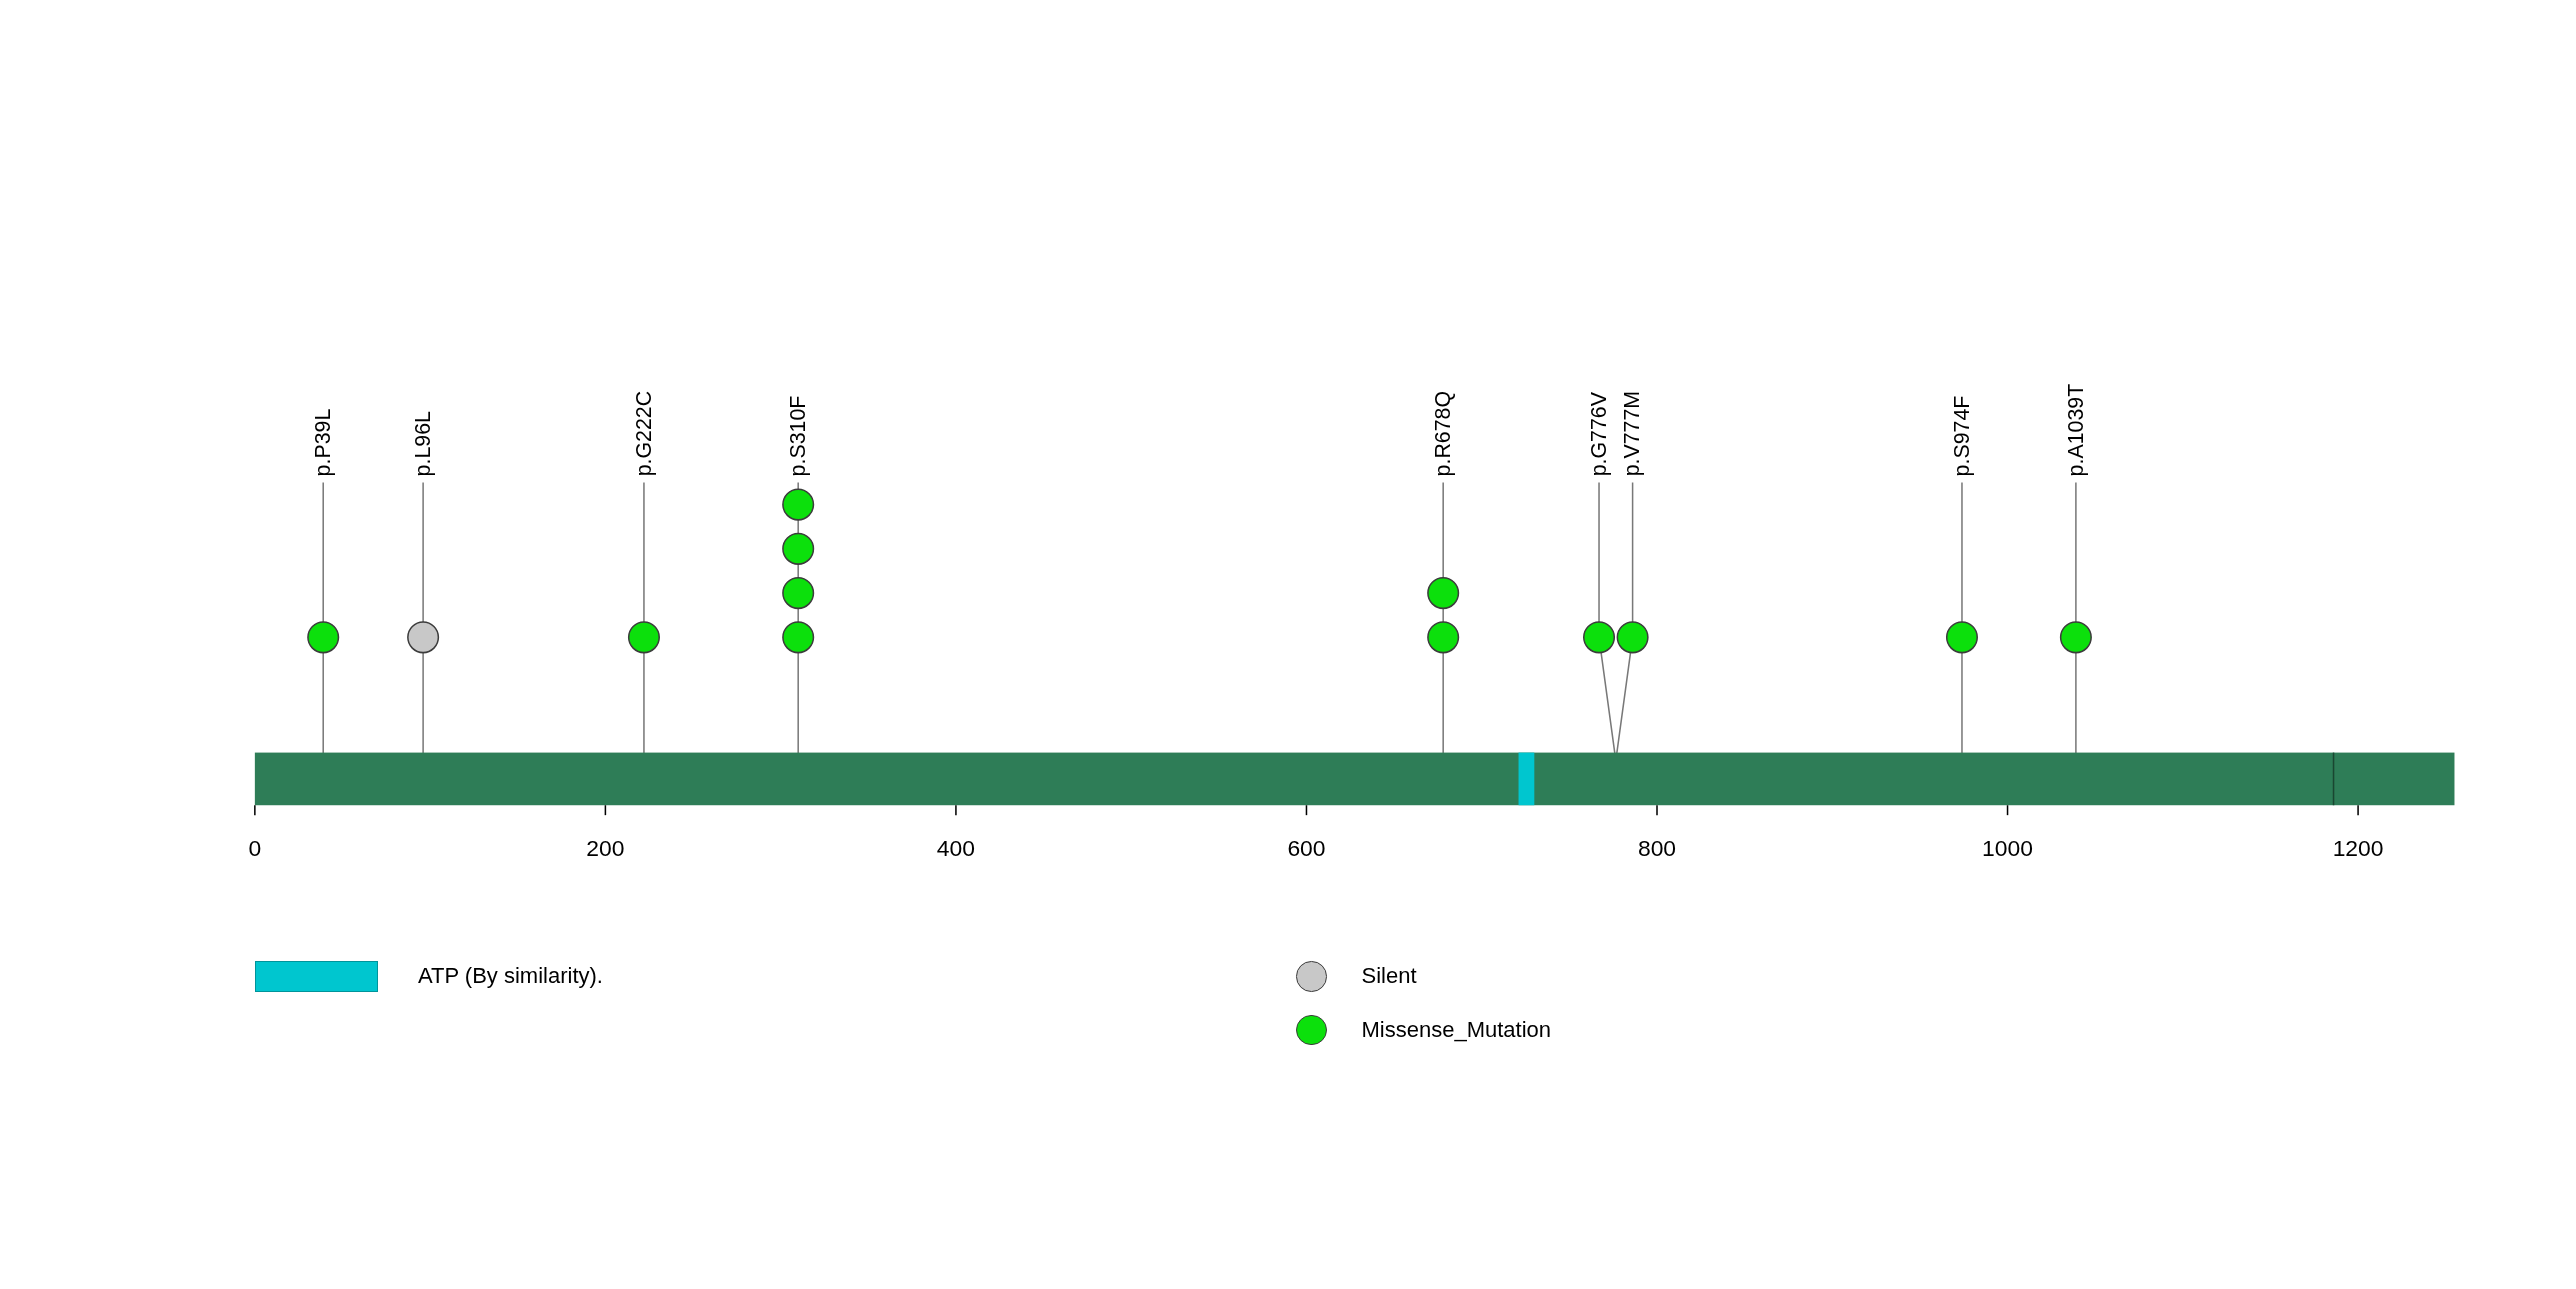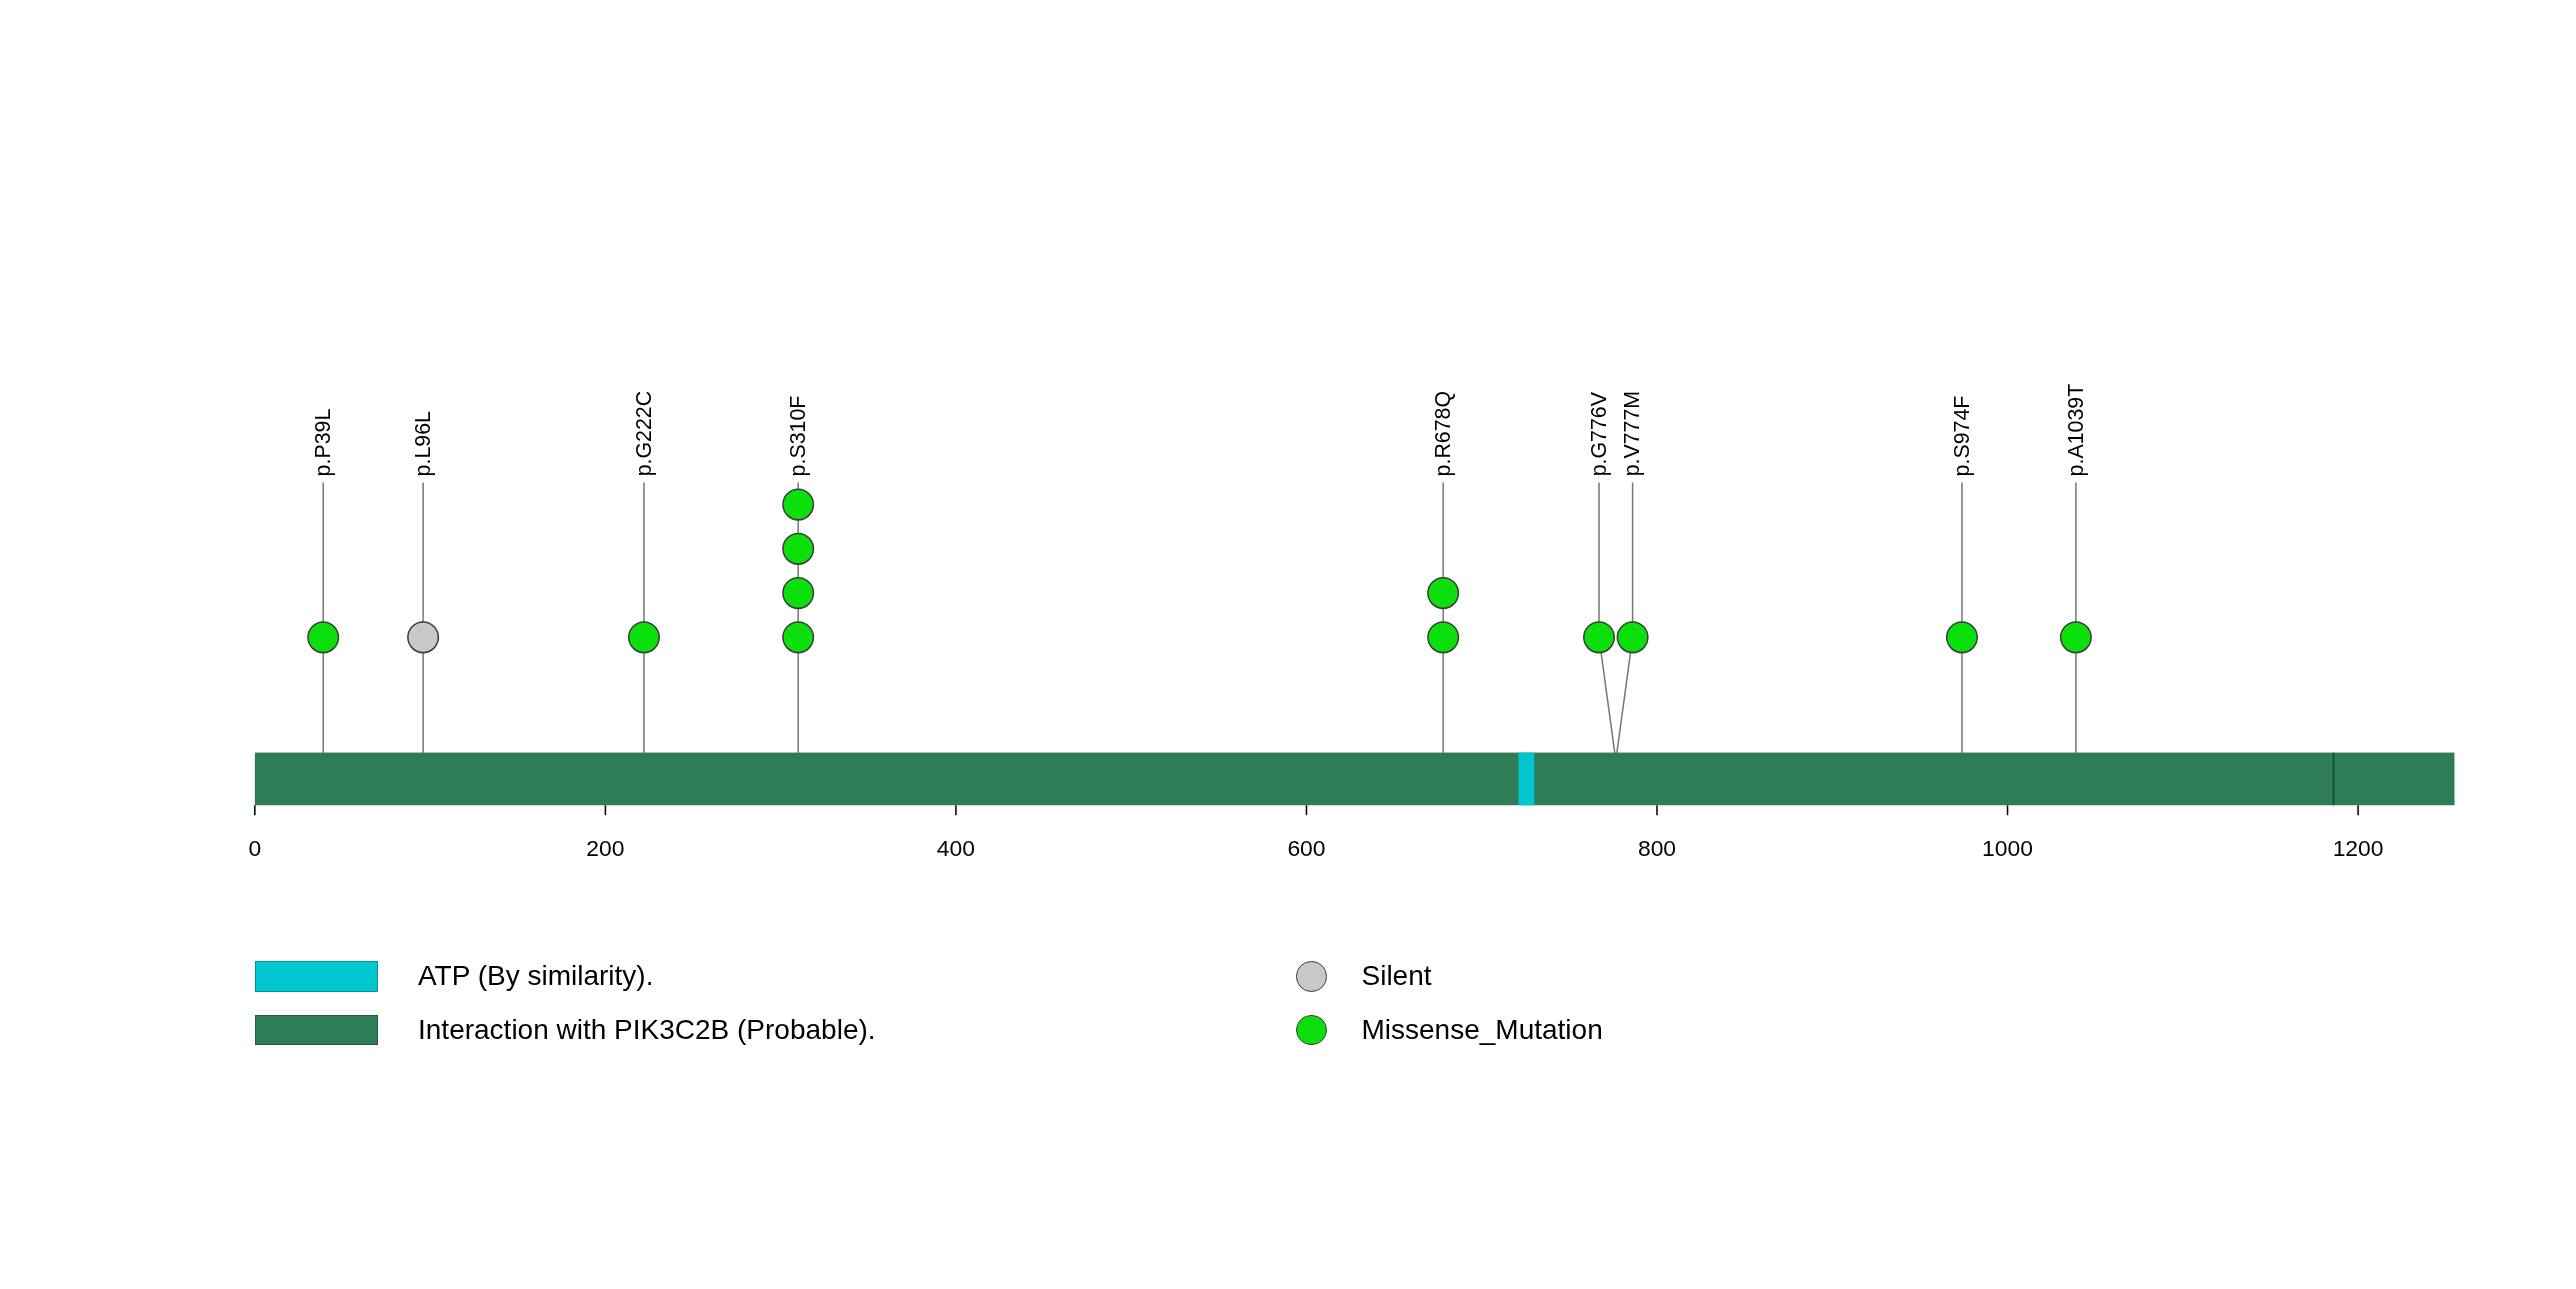--- a/index.html
+++ b/index.html
@@ -5,21 +5,21 @@
   html,body{margin:0;padding:0;background:#ffffff;}
   .stage{position:relative;width:2576px;height:1290px;background:#ffffff;overflow:hidden;
          font-family:"Liberation Sans",sans-serif;}
   #chart-svg{position:absolute;left:0;top:0;}
   .legend-col{position:absolute;top:961px;display:flex;flex-direction:column;gap:23px;}
   .legend-row{display:flex;align-items:center;height:30.5px;}
   .swatch{width:123px;height:30.5px;margin-right:40px;border:0.8px solid rgba(0,0,0,0.25);
           box-sizing:border-box;flex:0 0 auto;}
   .circle-swatch{width:30.5px;height:30.5px;border-radius:50%;border:1.5px solid #3c3c3c;
           margin-right:35px;box-sizing:border-box;flex:0 0 auto;}
-  .legend-label{font-size:28px;color:#000;white-space:nowrap;line-height:30.5px;}
+  .legend-label{font-size:22px;color:#000;white-space:nowrap;line-height:30.5px;}
 </style>
 </head>
 <body>
 
 <div class="stage">
 
   <svg id="chart-svg" width="2576" height="1290" viewBox="0 0 3376 1690">
       <line x1="423.583" y1="632" x2="423.583" y2="988" stroke="#787878" stroke-width="2"></line>
       <line x1="554.512" y1="632" x2="554.512" y2="988" stroke="#787878" stroke-width="2"></line>
       <line x1="843.934" y1="632" x2="843.934" y2="988" stroke="#787878" stroke-width="2"></line>
@@ -68,24 +68,20 @@
       <text x="2631" y="1122" text-anchor="middle" font-size="30" font-family="&quot;Liberation Sans&quot;, sans-serif" fill="#000000">1000</text>
       <line x1="3090.4" y1="1055" x2="3090.4" y2="1068" stroke="#000000" stroke-width="2"></line>
       <text x="3090.4" y="1122" text-anchor="middle" font-size="30" font-family="&quot;Liberation Sans&quot;, sans-serif" fill="#000000">1200</text>
     </svg>
 
   <div class="legend-col" style="left:255px">
     <div class="legend-row">
       <span class="swatch" style="background: rgb(0, 198, 207);"></span>
       <span class="legend-label">ATP (By similarity).</span>
     </div>
-    <div class="legend-row">
-      <span class="swatch" style="background: rgb(46, 125, 87);"></span>
-      <span class="legend-label">Interaction with PIK3C2B (Probable).</span>
-    </div>
   </div>
 
   <div class="legend-col" style="left:1296px">
     <div class="legend-row">
       <span class="circle-swatch" style="background: rgb(200, 200, 200);"></span>
       <span class="legend-label">Silent</span>
     </div>
     <div class="legend-row">
       <span class="circle-swatch" style="background: rgb(12, 224, 12);"></span>
       <span class="legend-label">Missense_Mutation</span>

